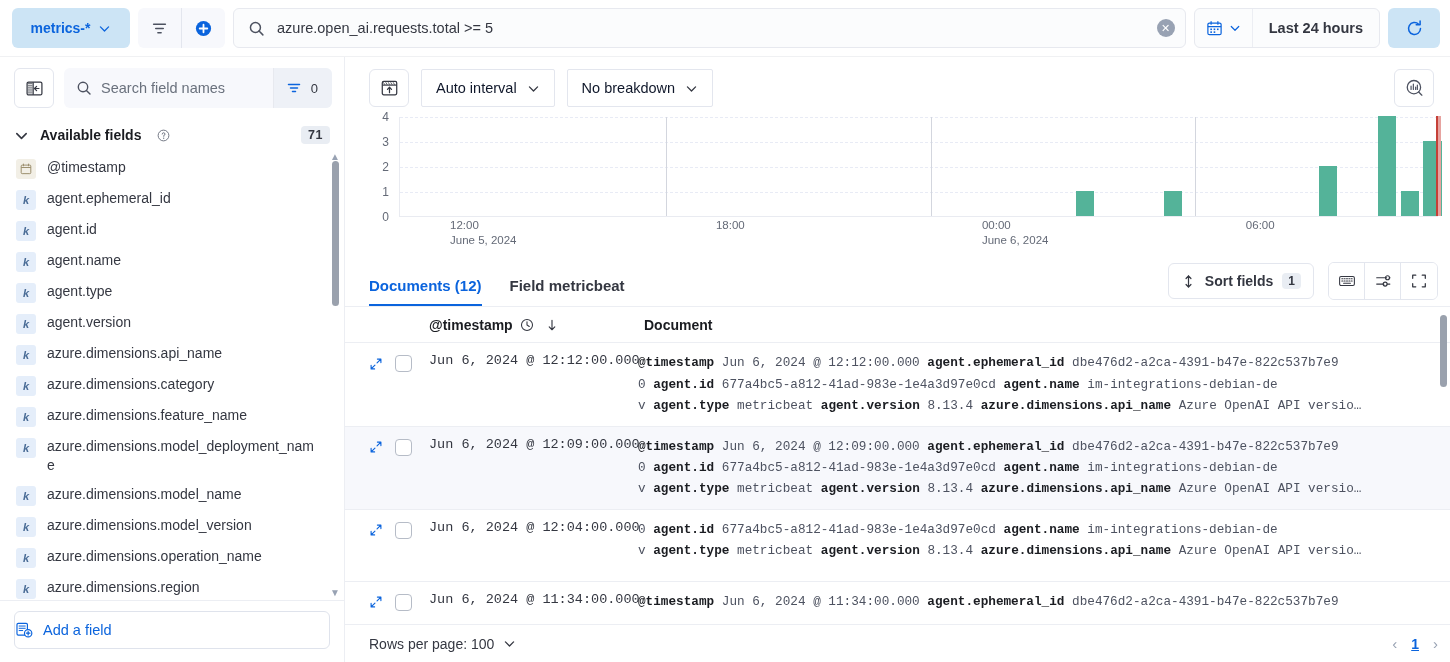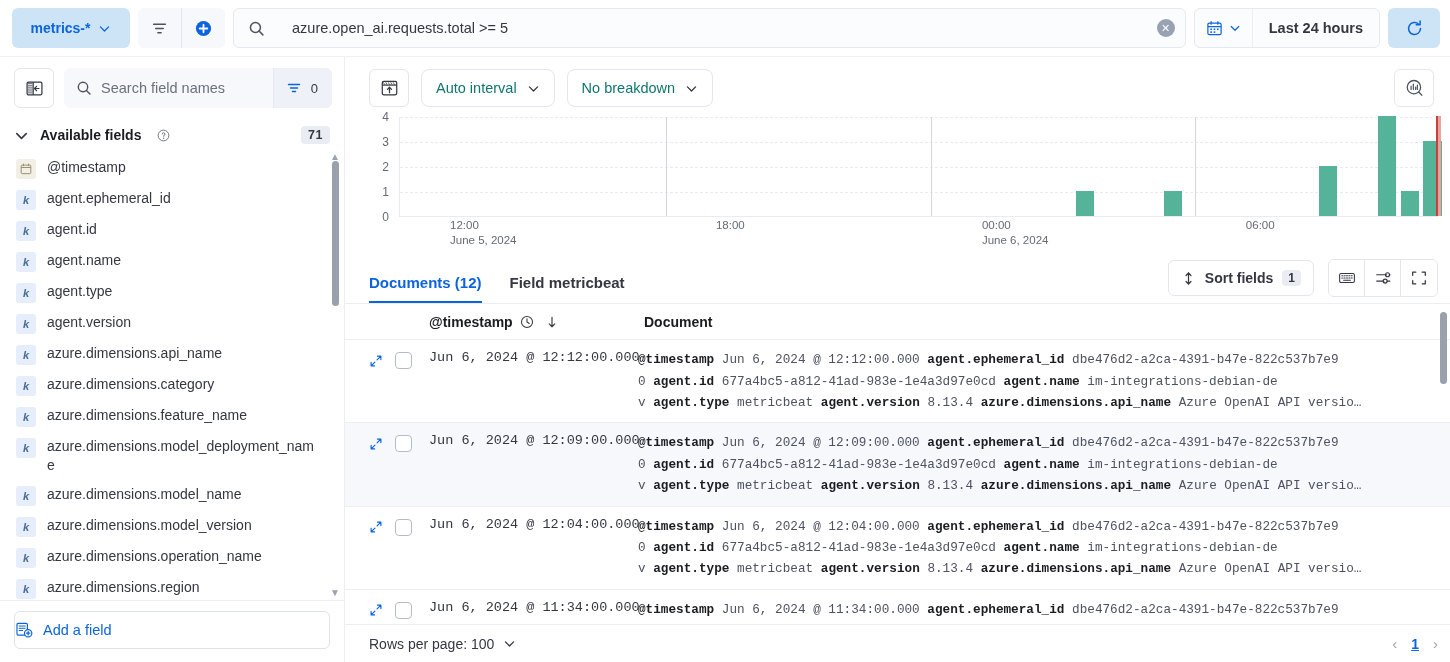--- a/index.html
+++ b/index.html
@@ -53,21 +53,21 @@
   .grp-div { width: 1px; height: 40px; background: #e3e6ee; }
 
   .searchbar {
     flex: 1 1 auto;
     height: 40px;
     background: #fbfcfd;
     border: 1px solid #e7e9ef;
     border-radius: 6px;
     display: flex; align-items: center;
     padding: 0 10px 0 14px;
-    gap: 27px;
+    gap: 12px;
     min-width: 0;
   }
   .searchbar .qtext {
     flex: 1 1 auto;
     font-size: 14.5px;
     color: #343741;
     white-space: nowrap; overflow: hidden;
     min-width: 0;
   }
   .clearbtn {
@@ -233,25 +233,25 @@
   }
   .tb-icon-btn {
     width: 40px; height: 38px;
     border: 1px solid #e3e6ee; border-radius: 6px;
     background: #fff;
     display: flex; align-items: center; justify-content: center;
     cursor: pointer; flex: none;
   }
   .tb-pill {
     height: 38px;
-    border: 1px solid #e3e6ee; border-radius: 8px;
+    border: 1px solid #e3e6ee; border-radius: 2px;
     background: #fff;
     display: flex; align-items: center; gap: 10px;
     padding: 0 14px;
-    font-size: 14.5px; color: #0f766e;
+    font-size: 14.5px; color: #0f172a;
     cursor: pointer;
   }
   .tb-right { margin-left: auto; margin-right: 4px; }
 
   
   #chartwrap { position: relative; height: 160px; margin: 0 12px 0 0; }
   #chart { position: relative; height: 105px; margin-left: 24px; }
   .y-ax { position: absolute; left: 0; top: 0; width: 26px; height: 105px; }
   .y-tick {
     position: absolute; right: 6px;
@@ -743,21 +743,20 @@
             <div class="row-ctrl">
               <span class="expand-ico">
                 <svg width="14" height="14" viewBox="0 0 16 16">
                   <path d="M9.6 2.4h4v4M13.6 2.4L9.2 6.8M6.4 13.6h-4v-4M2.4 13.6l4.4-4.4" fill="none" stroke="#0b64dd" stroke-width="1.3" stroke-linecap="round" stroke-linejoin="round"></path>
                 </svg>
               </span>
               <span class="rowcb"></span>
             </div>
             <div class="row-ts mono">Jun 6, 2024 @ 12:04:00.000</div>
             <div class="row-doc mono">
-              <span class="ln"><span class="fk">@timestamp</span> <span class="fv">Jun 6, 2024 @ 12:04:00.000</span> <span class="fk">agent.ephemeral_id</span> <span class="fv">dbe476d2-a2ca-4391-b47e-822c537b7e9</span></span>
               <span class="ln"><span class="fv">0</span> <span class="fk">agent.id</span> <span class="fv">677a4bc5-a812-41ad-983e-1e4a3d97e0cd</span> <span class="fk">agent.name</span> <span class="fv">im-integrations-debian-de</span></span>
               <span class="ln"><span class="fv">v</span> <span class="fk">agent.type</span> <span class="fv">metricbeat</span> <span class="fk">agent.version</span> <span class="fv">8.13.4</span> <span class="fk">azure.dimensions.api_name</span> <span class="fv">Azure OpenAI API versio…</span></span>
             </div>
           </div>
           <div class="row">
             <div class="row-ctrl">
               <span class="expand-ico">
                 <svg width="14" height="14" viewBox="0 0 16 16">
                   <path d="M9.6 2.4h4v4M13.6 2.4L9.2 6.8M6.4 13.6h-4v-4M2.4 13.6l4.4-4.4" fill="none" stroke="#0b64dd" stroke-width="1.3" stroke-linecap="round" stroke-linejoin="round"></path>
                 </svg>

